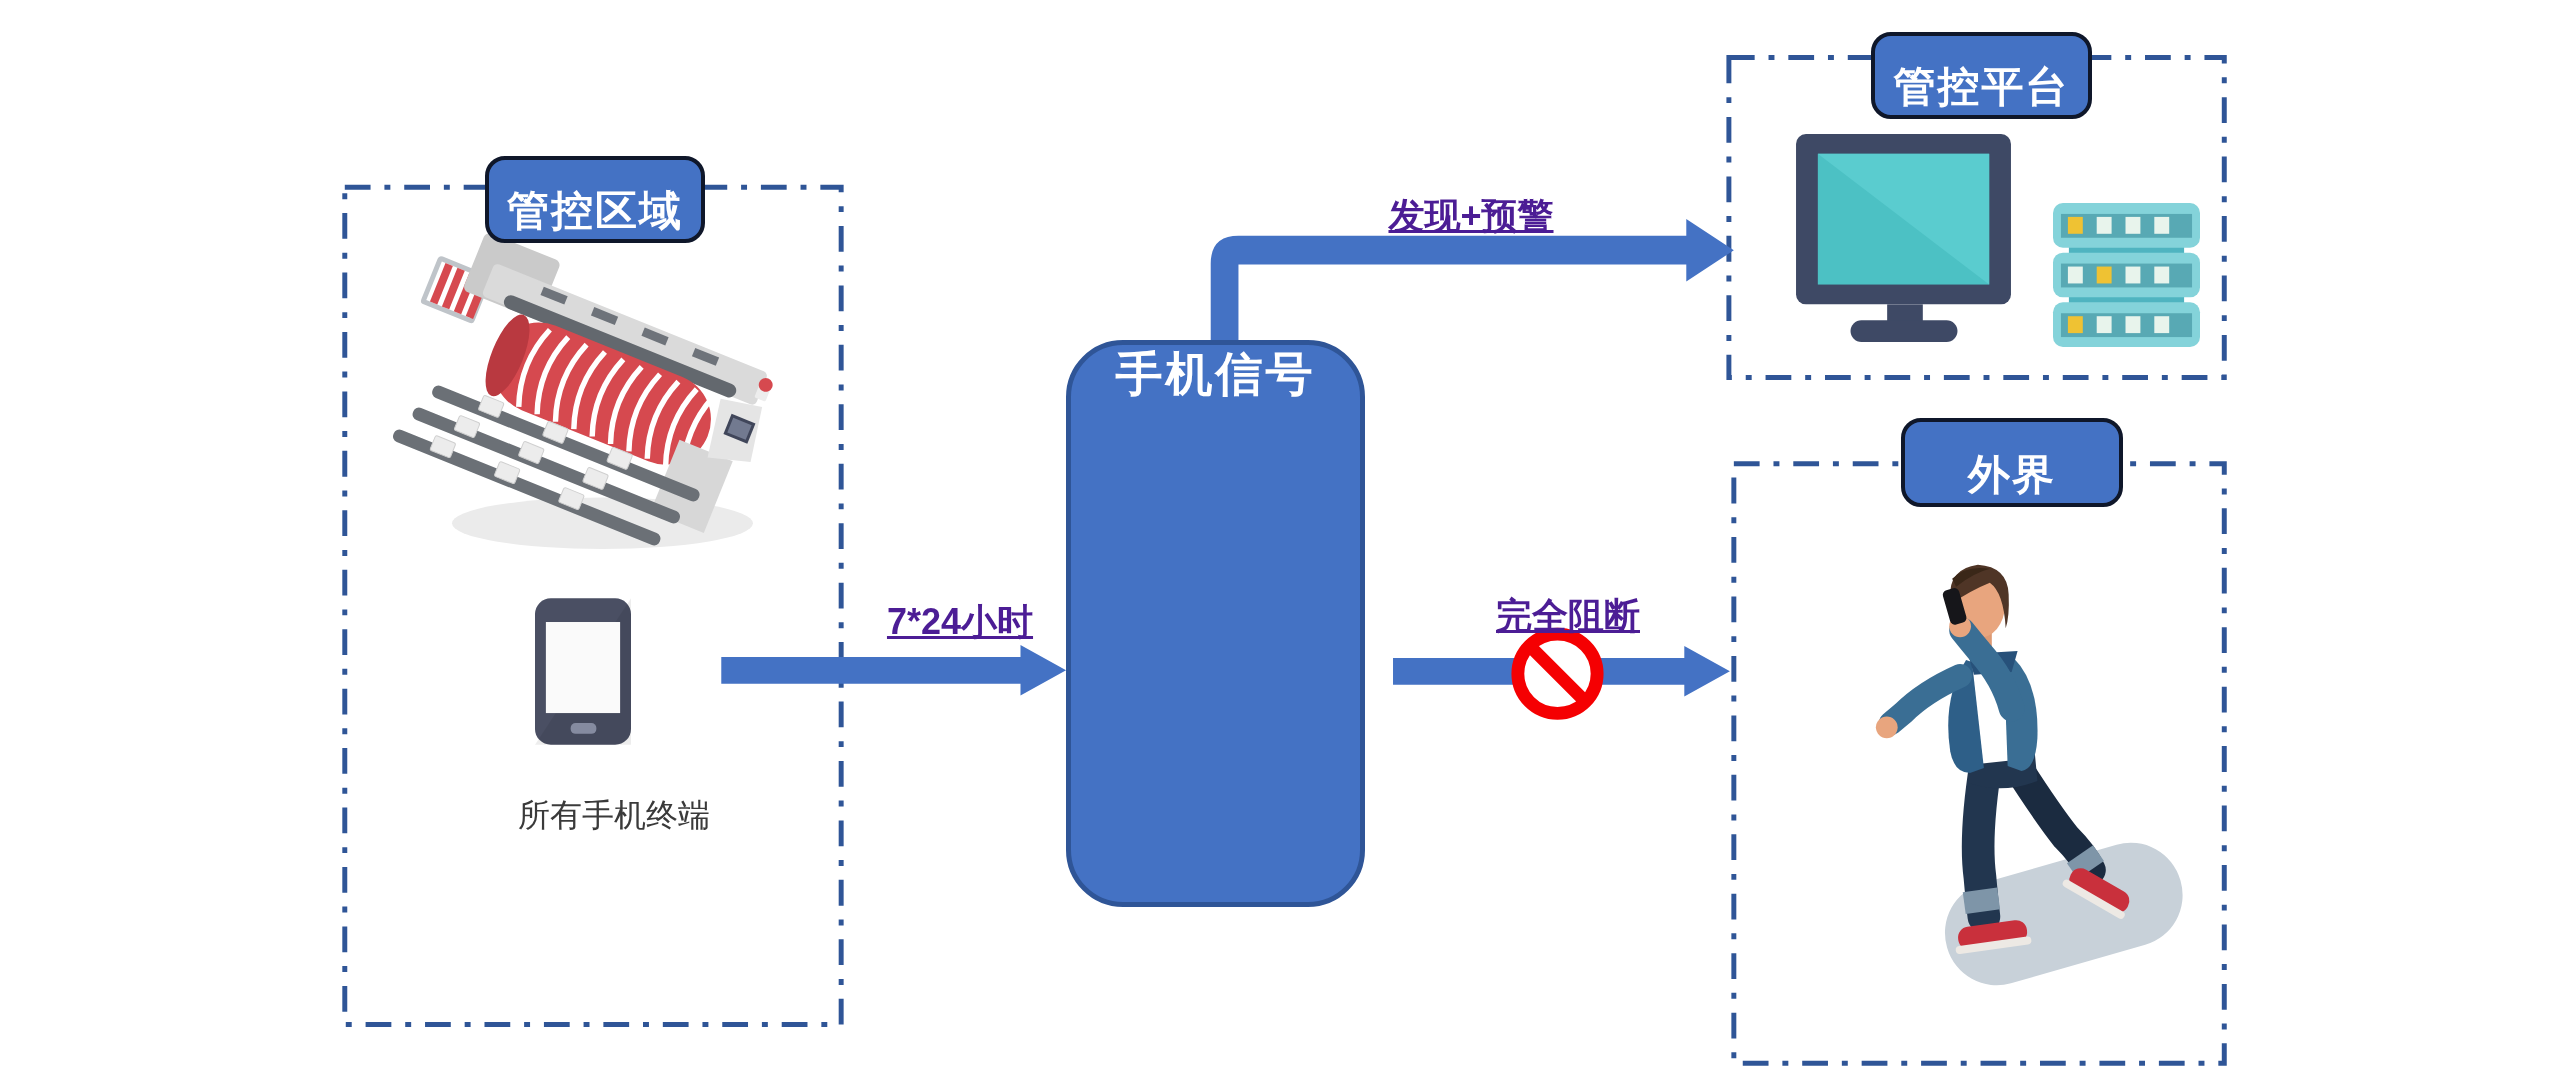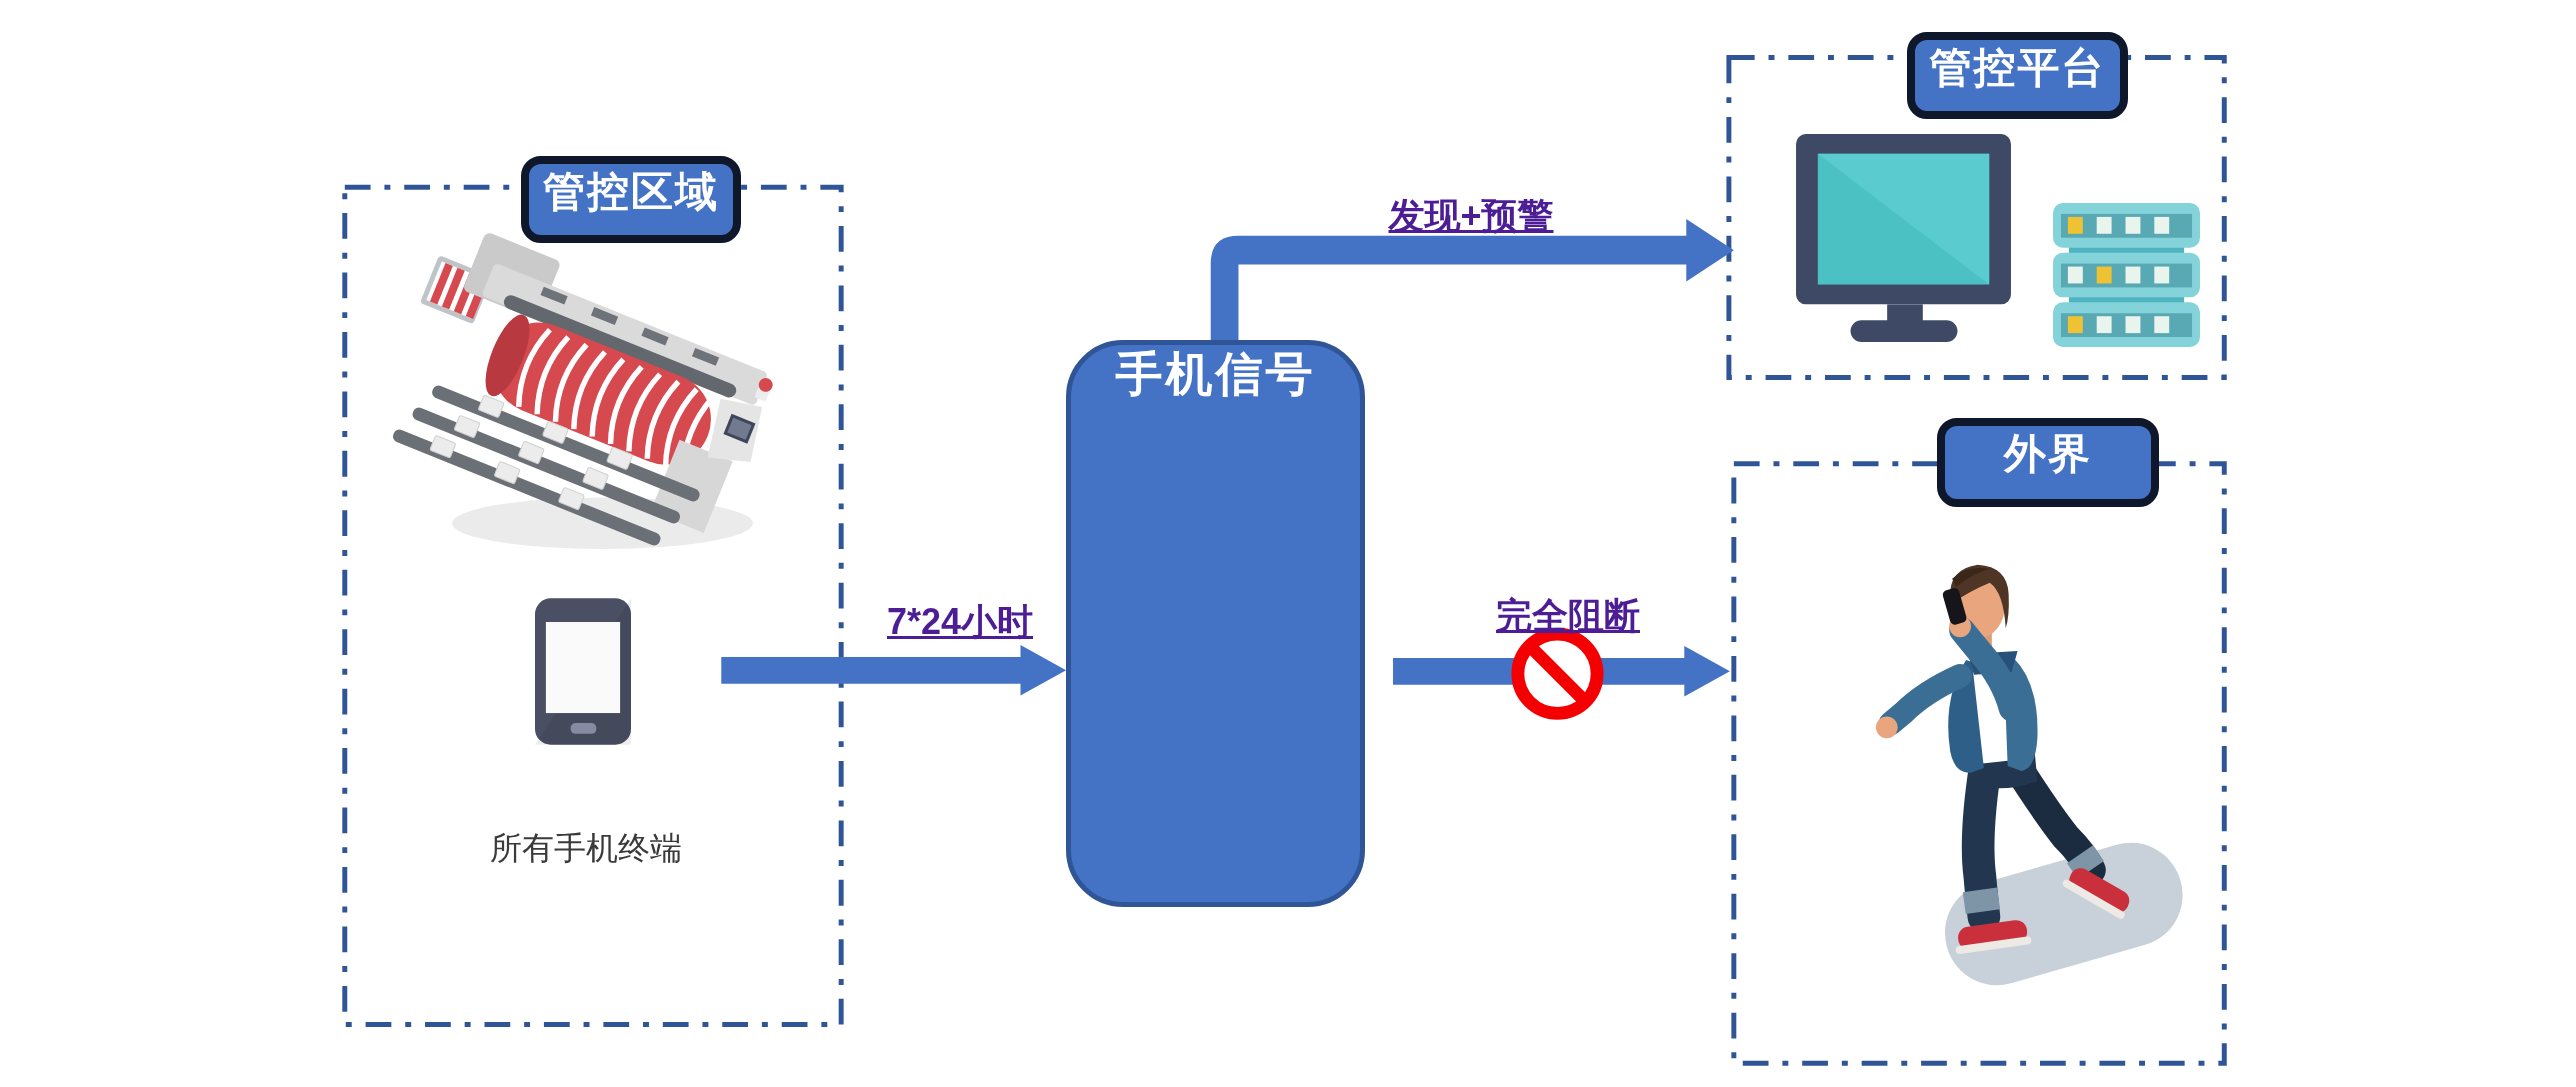--- a/index.html
+++ b/index.html
@@ -3,24 +3,24 @@
 <meta charset="utf-8">
 <style>
   html,body{margin:0;padding:0;background:#ffffff;}
   .canvas{
     position:relative;width:2576px;height:1088px;background:#ffffff;overflow:hidden;
     font-family:"Liberation Sans","DejaVu Sans",sans-serif;
   }
   .layer{position:absolute;left:0;top:0;width:2576px;height:1088px;}
   .region-label{
     position:absolute;box-sizing:border-box;
-    background:#4472C4;border:8px solid #0f172a;border-radius:20px;
+    background:#4472C4;border:4px solid #0f172a;border-radius:20px;
     color:#ffffff;font-weight:bold;font-size:42px;
-    display:flex;align-items:flex-start;justify-content:center;
-    letter-spacing:2px;z-index:5;margin-left:36px;
+    display:flex;align-items:flex-end;justify-content:center;
+    letter-spacing:2px;z-index:5;
   }
   .system-box{
     position:absolute;left:1066px;top:340px;width:299px;height:567px;box-sizing:border-box;
     background:#4472C4;border:5px solid #2F5597;border-radius:57px;
     color:#ffffff;font-weight:bold;font-size:47px;line-height:1.24;letter-spacing:3px;
     display:flex;flex-direction:column;align-items:center;justify-content:space-between;
     text-align:center;z-index:4;
   }
   .arrow-label{
     position:absolute;transform:translateX(-50%);
@@ -68,21 +68,21 @@
   </div>
 
   <div class="system-box">
     <span>手机信号</span>
   </div>
 
   <div class="arrow-label" style="left:1471px;top:192px;">发现+预警</div>
   <div class="arrow-label" style="left:952px;top:598px;margin-left:8px;">7*24小时</div>
   <div class="arrow-label" style="left:1568px;top:592px;">完全阻断</div>
 
-  <div class="caption" style="left:586px;top:794px;margin-top:33px;">所有手机终端</div>
+  <div class="caption" style="left:614px;top:794px;">所有手机终端</div>
 
   <svg class="art" style="left:436px;top:256px;" width="327" height="297" viewBox="0 0 330 300">
     <ellipse cx="168" cy="270" rx="152" ry="26" fill="#EBEBEB"></ellipse>
     <g transform="translate(22,0) rotate(22 40 120)">
       <rect x="-60" y="30" width="58" height="52" rx="4" fill="#BFC4C9"></rect>
       <rect x="-55" y="35" width="48" height="42" fill="#ffffff"></rect>
       <rect x="-51" y="35" width="8" height="42" fill="#D6494F"></rect>
       <rect x="-38" y="35" width="8" height="42" fill="#D6494F"></rect>
       <rect x="-25" y="35" width="8" height="42" fill="#D6494F"></rect>
       <rect x="-12" y="35" width="8" height="42" fill="#D6494F"></rect>

